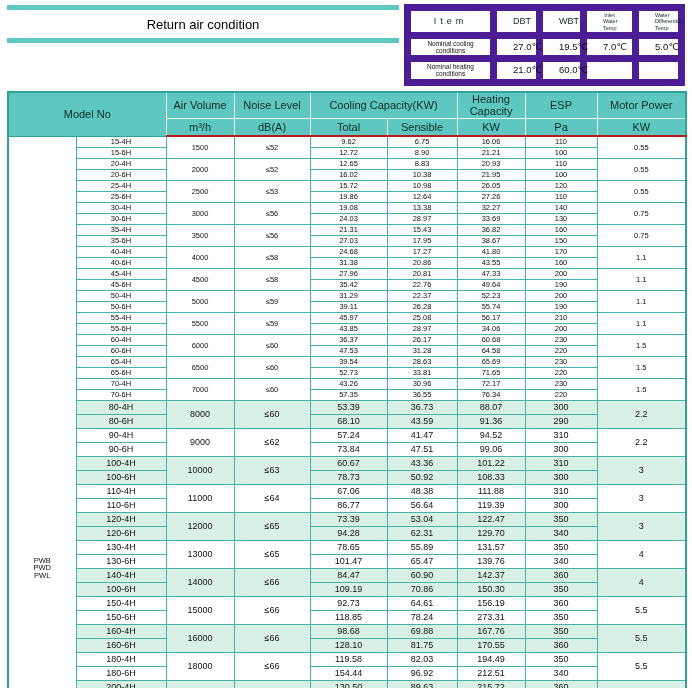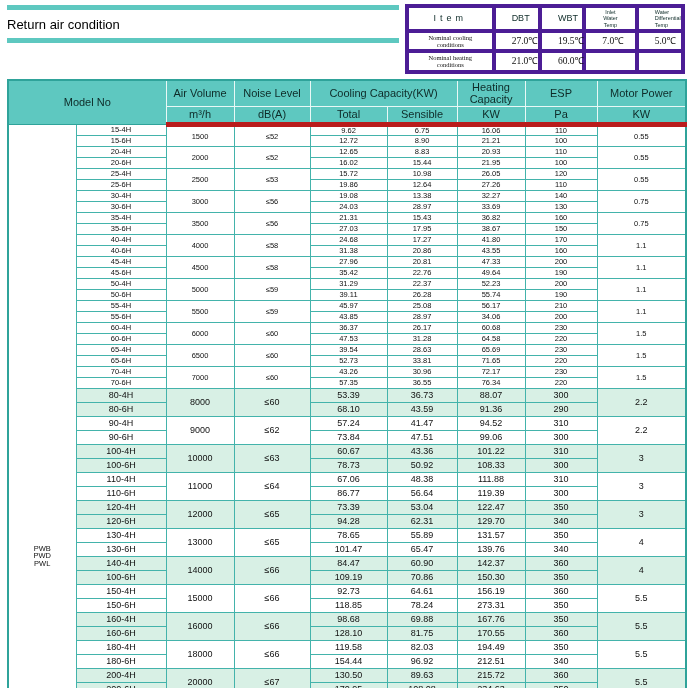--- a/index.html
+++ b/index.html
@@ -8,44 +8,44 @@
     background: #ffffff;
     font-family: "Liberation Sans", "DejaVu Sans", sans-serif;
     color: #111;
   }
   .page { padding: 3px 7px 0 7px; }
 
   
   .top-row { display: flex; justify-content: space-between; align-items: flex-start; margin-bottom: 5px; }
   .title-block { width: 392px; padding-top: 2px; }
   .title-stripe { height: 5px; background: #5ec8c0; }
-  .page-title { text-align: left; font-size: 13px; padding: 7px 0 6px 0; color: #000; }
+  .page-title { text-align: center; font-size: 13px; padding: 7px 0 6px 0; color: #000; }
 
   table { border-collapse: collapse; table-layout: fixed; }
 
   .cond-table { width: 280px; border: 2px solid #2fa39a; margin-top: 1px; }
   .cond-table th, .cond-table td {
-    border: 4px solid #4c1d95; text-align: center; vertical-align: middle;
+    border: 7px solid #4c1d95; text-align: center; vertical-align: middle;
     padding: 1px 16px; line-height: 1.15; font-weight: normal; color: #0e2b28;
   }
   .cond-table th { font-size: 9px; height: 15px; }
-  .cond-table td { font-size: 9.5px; height: 16px; color: #111; font-family: Liberation Serif, serif; }
+  .cond-table td { font-size: 9.5px; height: 16px; color: #111; }
   .cond-table .item-h { letter-spacing: 4px; }
   .cond-table .small-h { font-size: 5.5px; }
   .cond-table .item-c { font-size: 6.5px; line-height: 1.1; }
 
   
   .spec-table { width: 678px; border: 2px solid #2fa39a; }
   .spec-table th {
     background: #5ec8c0; border: 1px solid #e9f8f6;
     font-weight: normal; font-size: 11px; color: #0e2b28;
     text-align: center; vertical-align: middle; line-height: 1.15;
   }
   .spec-table thead tr.h1 th { height: 26px; }
-  .spec-table thead tr.h2 th { height: 18px; border-bottom: 5px solid #b91c1c; }
+  .spec-table thead tr.h2 th { height: 18px; border-bottom: 2px solid #b91c1c; }
   .spec-table th.model-no-h { border-bottom: 1px solid #2fa39a; text-align: center; }
 
   .spec-table td {
     border: 1px solid #43b3ab; text-align: center; vertical-align: middle;
     background: #ffffff; color: #111; padding: 0;
   }
   tr.compact td { height: 11px; font-size: 7.5px; line-height: 1; }
   tr.normal  td { height: 14px; font-size: 9px;  line-height: 1; }
   tr.shaded  td { background: #d8f0e5; }
   td.model-group-cell {
@@ -163,21 +163,21 @@
           <td rowspan="2">≤52</td>
           <td>12.65</td>
           <td>8.83</td>
           <td>20.93</td>
           <td>110</td>
           <td rowspan="2">0.55</td>
         </tr>
         <tr class="compact">
           <td>20-6H</td>
           <td>16.02</td>
-          <td>15.44</td>
+          <td>10.38</td>
           <td>21.95</td>
           <td>100</td>
         </tr>
         <tr class="compact">
           <td>25-4H</td>
           <td rowspan="2">2500</td>
           <td rowspan="2">≤53</td>
           <td>15.72</td>
           <td>10.98</td>
           <td>26.05</td>

